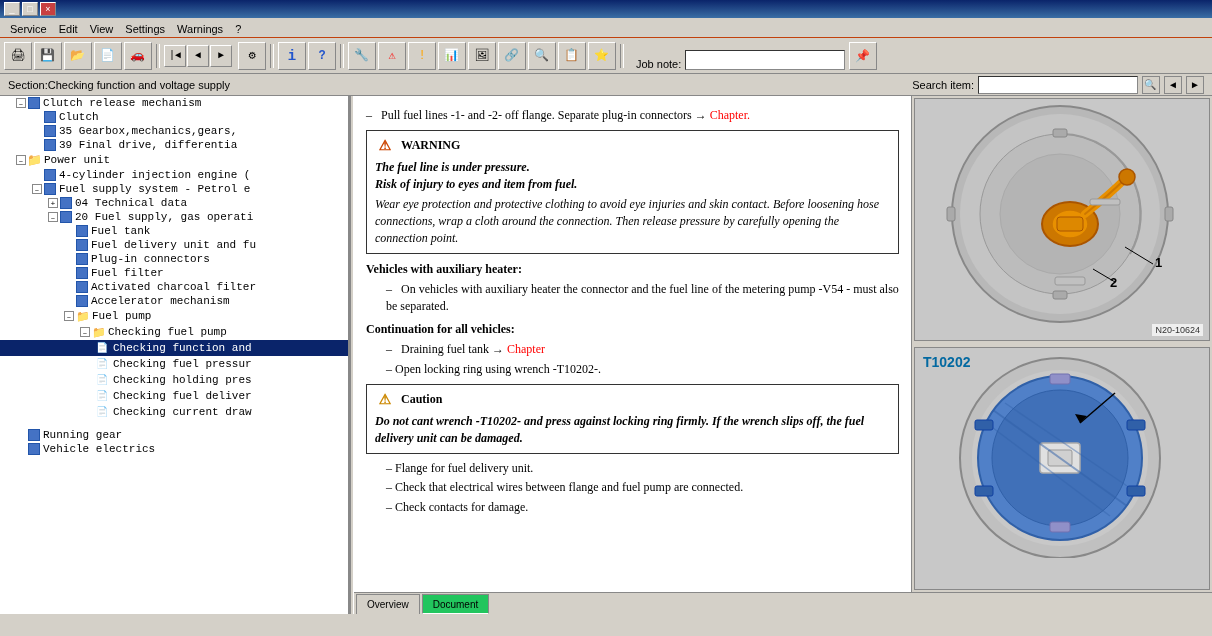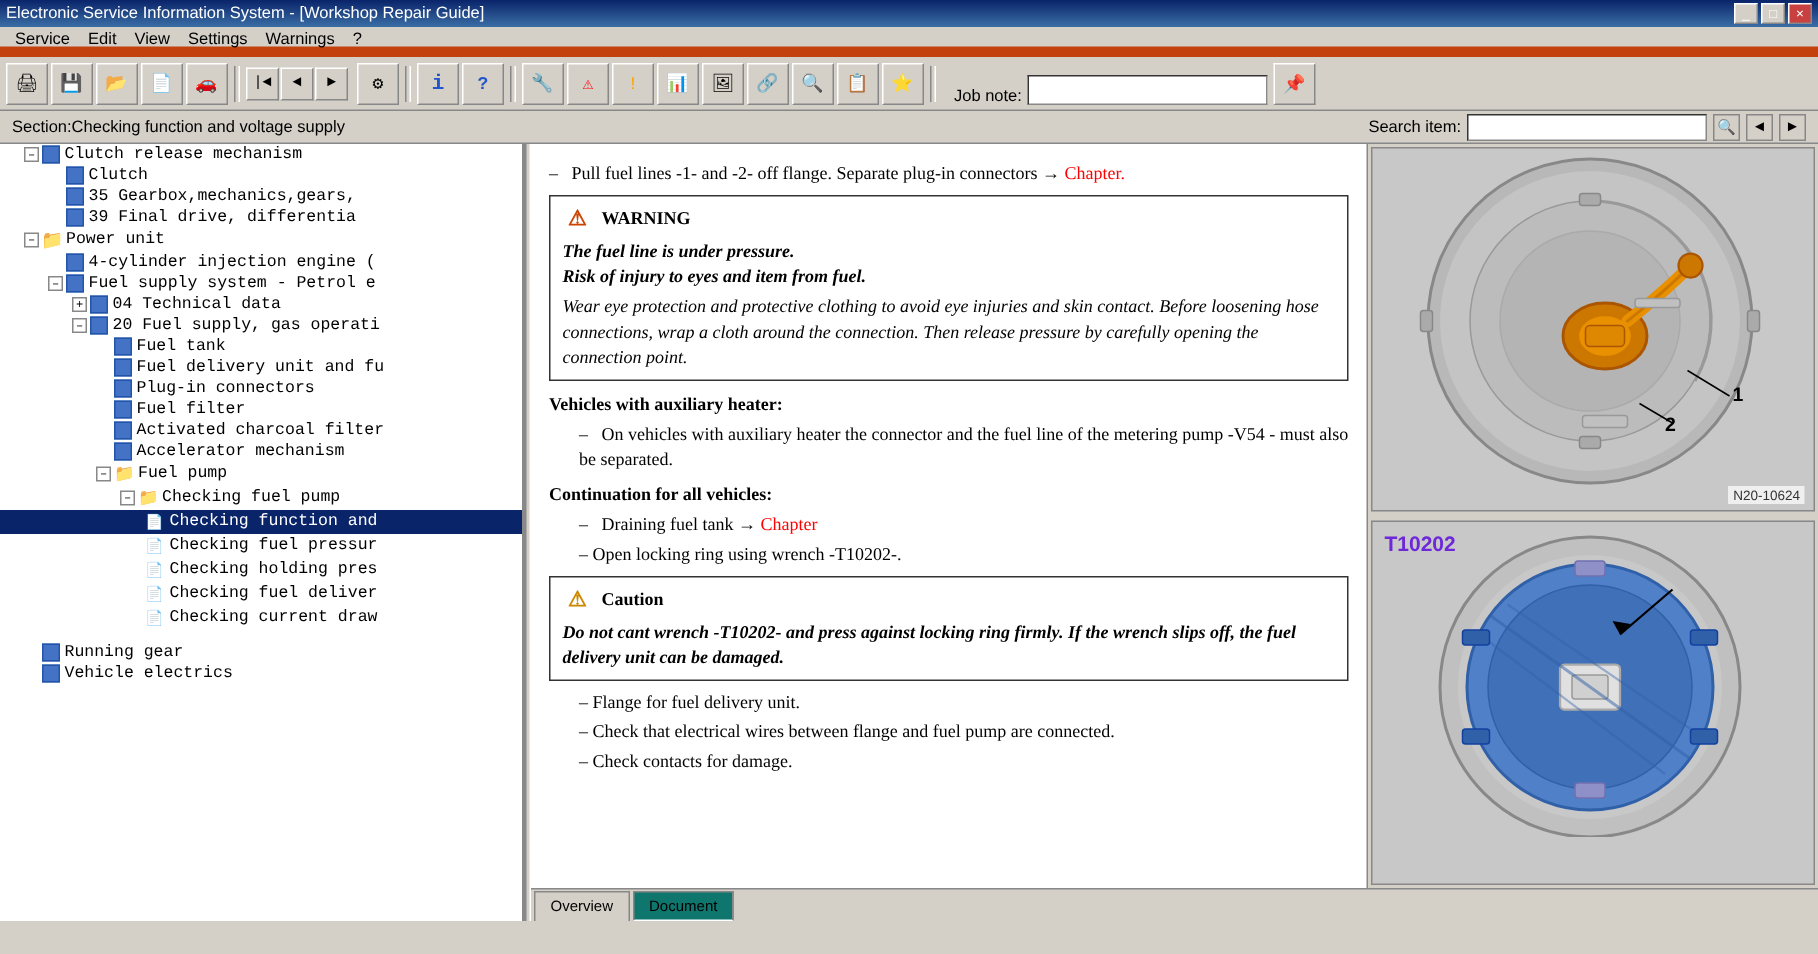--- a/index.html
+++ b/index.html
@@ -27,25 +27,25 @@
       font-size: 9px;
       display: flex; align-items: center; justify-content: center;
       cursor: pointer;
     }
 
     
     .menu-bar {
       background: #d4d0c8;
       height: 20px;
       display: flex;
-      align-items: flex-start;
+      align-items: flex-end;
       padding: 0 4px;
       font-family: 'Tahoma', sans-serif;
       font-size: 11px;
-      border-bottom: 7px solid #c2410c;
+      border-bottom: 1px solid #c2410c;
     }
     .menu-item {
       padding: 2px 6px;
       cursor: pointer;
     }
 
     
     .toolbar {
       background: #d4d0c8;
       height: 36px;
@@ -215,21 +215,21 @@
       border: 1px solid #888;
       border-bottom: none;
       display: flex;
       align-items: center;
       font-family: 'Tahoma', sans-serif;
       font-size: 10px;
       cursor: pointer;
       margin-right: 2px;
     }
     .bottom-tab.active {
-      background: #0f766e;
+      background: #22c55e;
       border-bottom: 1px solid white;
     }
 
     
     ::-webkit-scrollbar { width: 14px; }
     ::-webkit-scrollbar-track { background: #d4d0c8; }
     ::-webkit-scrollbar-thumb { background: #a0a0a0; border: 1px solid #888; }
     ::-webkit-scrollbar-button { background: #d4d0c8; border: 1px solid #888; height: 14px; }
 
     .resize-handle {
@@ -240,21 +240,20 @@
       border-right: 1px solid #fff;
     }
 
     .nav-arrows { display: flex; align-items: center; gap: 1px; margin-right: 4px; }
     .nav-btn { width: 22px; height: 22px; background: #d4d0c8; border: 1px solid #888; border-top-color: #fff; border-left-color: #fff; display: flex; align-items: center; justify-content: center; cursor: pointer; font-size: 10px; }
   </style>
 </head>
 <body>
 
 <div class="title-bar">
-  <span class="title-bar-text">Electronic Service Information System - [Workshop Repair Guide]</span>
   <div class="title-bar-buttons">
     <div class="title-btn">_</div>
     <div class="title-btn">□</div>
     <div class="title-btn" style="background:#c84040;color:white;">×</div>
   </div>
 </div>
 
 <div class="menu-bar">
   <span class="menu-item">Service</span>
   <span class="menu-item">Edit</span>
@@ -505,21 +504,21 @@
             <text x="240" y="168" font-family="Arial" font-size="13" font-weight="bold" fill="black">1</text>
             <text x="195" y="188" font-family="Arial" font-size="13" font-weight="bold" fill="black">2</text>
 
             <line x1="238" y1="165" x2="210" y2="148" stroke="black" stroke-width="1"></line>
             <line x1="200" y1="183" x2="178" y2="170" stroke="black" stroke-width="1"></line>
           </svg>
           <div style="position:absolute;bottom:4px;right:6px;font-size:9px;font-family:Arial;color:#333;background:rgba(255,255,255,0.7);padding:1px 3px;">N20-10624</div>
         </div>
 
         <div class="img-container">
-          <div style="position:absolute;top:6px;left:8px;font-family:Arial;font-size:14px;font-weight:bold;color:#6d28d9;z-index:2;">T10202</div>
+          <div style="position:absolute;top:6px;left:8px;font-family:Arial;font-size:14px;font-weight:bold;color:#0369a1;z-index:2;">T10202</div>
           <svg viewBox="0 0 290 210" width="290" height="210">
 
             <circle cx="145" cy="110" r="100" fill="#c0c0c0" stroke="#888" stroke-width="2"></circle>
             <circle cx="145" cy="110" r="88" fill="#c8c8c8"></circle>
 
             <circle cx="145" cy="110" r="82" fill="#5080c8" stroke="#3060a8" stroke-width="2"></circle>
 
             <circle cx="145" cy="110" r="68" fill="#4070b8" stroke="#3060a8" stroke-width="1"></circle>
 
             <rect x="125" y="95" width="40" height="30" rx="3" fill="#e0e0e0" stroke="#aaa" stroke-width="1.5"></rect>

